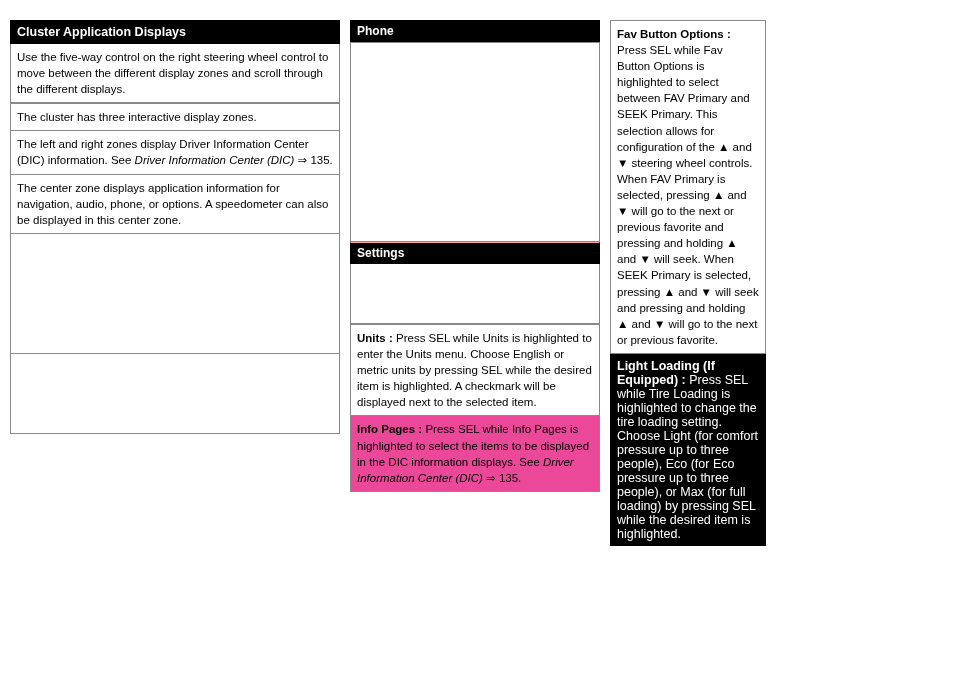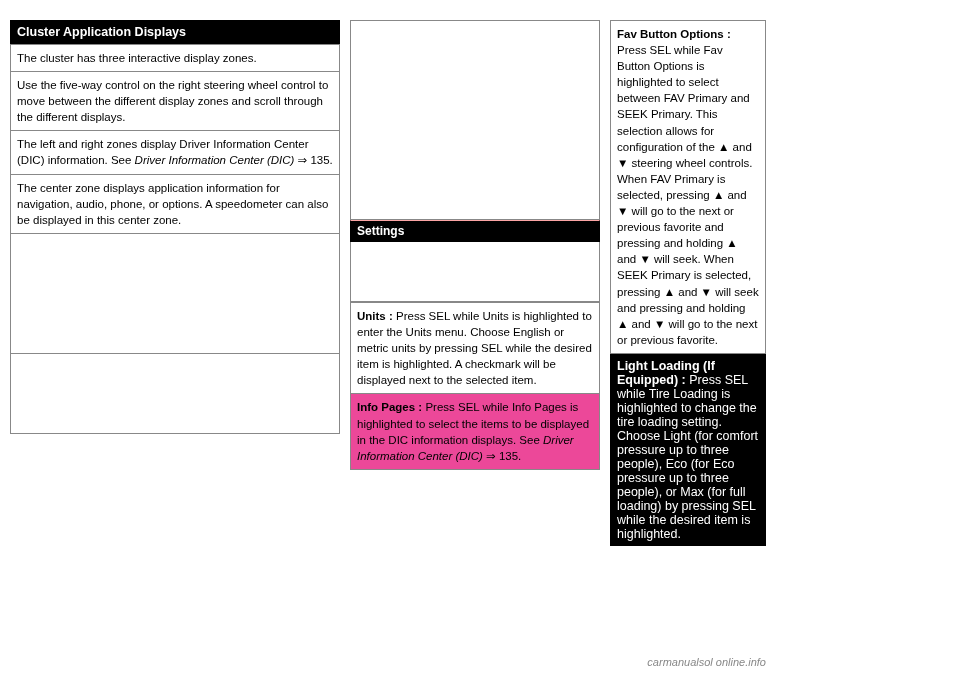--- a/index.html
+++ b/index.html
@@ -128,37 +128,38 @@
     }
   </style>
 </head>
 <body>
 
 <div class="page-wrapper">
   <div class="content-area">
 
     <div class="col-left">
       <div class="section-header">Cluster Application Displays</div>
+      <div class="content-block">
+        <span>Use the five-way control on the right steering wheel control to move between the different display zones and scroll through the different displays.</span>
+      </div>
       <div class="content-block border-top">
         <span>The cluster has three interactive display zones.</span>
-      </div>
-      <div class="content-block">
-        <span>Use the five-way control on the right steering wheel control to move between the different display zones and scroll through the different displays.</span>
       </div>
       <div class="content-block">
         The left and right zones display Driver Information Center (DIC) information. See <em>Driver Information Center (DIC)</em> ⇒ 135.
       </div>
       <div class="content-block">
         <span>The center zone displays application information for navigation, audio, phone, or options. A speedometer can also be displayed in this center zone.</span>
       </div>
       <div class="nav-large-block"></div>
       <div class="audio-large-block"></div>
     </div>
 
     <div class="col-middle">
+      <div class="subsection-header dark">Phone</div>
       <div class="phone-section"></div>
       <div class="subsection-header dark" style="border-top:1px solid #fca5a5;">Settings</div>
       <div class="settings-section"></div>
       <div class="content-block border-top">
         <strong>Units :</strong>
         <span> Press SEL while Units is highlighted to enter the Units menu. Choose English or metric units by pressing SEL while the desired item is highlighted. A checkmark will be displayed next to the selected item.</span>
       </div>
       <div class="content-block" style="background:#ec4899;">
         <strong>Info Pages :</strong>
         <span> Press SEL while Info Pages is highlighted to select the items to be displayed in the DIC information displays. See <em>Driver Information Center (DIC)</em> ⇒ 135.</span>
@@ -171,14 +172,13 @@
         <span> Press SEL while Fav Button Options is highlighted to select between FAV Primary and SEEK Primary. This selection allows for configuration of the ▲ and ▼ steering wheel controls. When FAV Primary is selected, pressing ▲ and ▼ will go to the next or previous favorite and pressing and holding ▲ and ▼ will seek. When SEEK Primary is selected, pressing ▲ and ▼ will seek and pressing and holding ▲ and ▼ will go to the next or previous favorite.</span>
       </div>
       <div class="section-header">
         <strong>Light Loading (If Equipped) :</strong>
         <span style="font-weight:normal;"> Press SEL while Tire Loading is highlighted to change the tire loading setting. Choose Light (for comfort pressure up to three people), Eco (for Eco pressure up to three people), or Max (for full loading) by pressing SEL while the desired item is highlighted.</span>
       </div>
     </div>
 
   </div>
 
-  <div class="watermark">carmanualsol online.info</div>
 </div>
 
 </body></html>

